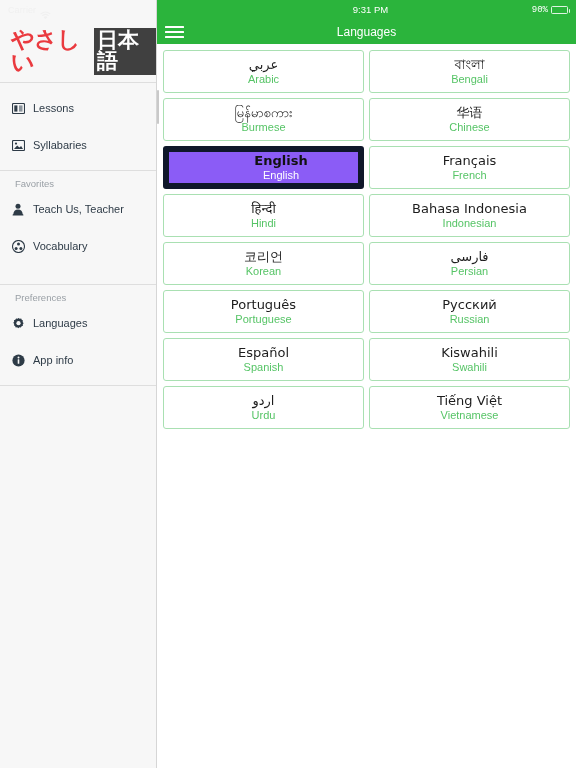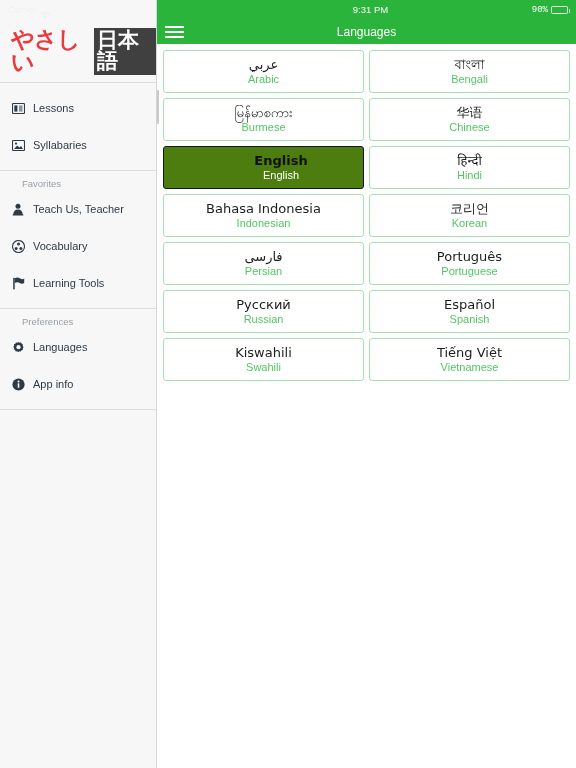--- a/index.html
+++ b/index.html
@@ -96,21 +96,21 @@
   .sb-icon svg { display:block; }
   .sb-label {
     font-size:11px;
     color:#2e3b47;
     line-height:1;
     white-space:nowrap;
   }
   .sb-section {
     font-size:9.5px;
     color:#9aa0a6;
-    padding-left:22px;
+    padding-left:15px;
     height:26px;
     display:flex;
     align-items:center;
     line-height:1;
   }
 
   
   .main {
     flex:1 1 auto;
     height:768px;
@@ -221,22 +221,22 @@
     border-radius:3px;
     background:#ffffff;
     display:flex;
     flex-direction:column;
     align-items:center;
     justify-content:center;
     gap:3px;
     cursor:pointer;
   }
   .cell.selected {
-    background:#4d7c0f;
-    border:1px solid #0f172a;
+    background:#8b5cf6;
+    border:6px solid #0f172a;
     padding-left:35px;
   }
   .cell-native {
     font-family:"DejaVu Sans", sans-serif;
     font-size:13px;
     color:#1d1d1d;
     line-height:1.05;
     text-align:center;
   }
   .cell-english {
@@ -329,29 +329,20 @@
           <svg width="13" height="13" viewBox="0 0 13 13">
             <circle cx="6.5" cy="6.5" r="6" fill="none" stroke="#2e3b47" stroke-width="1.1"></circle>
             <circle cx="6.5" cy="3.9" r="1.5" fill="#2e3b47"></circle>
             <circle cx="4.1" cy="8.4" r="1.5" fill="#2e3b47"></circle>
             <circle cx="8.9" cy="8.4" r="1.5" fill="#2e3b47"></circle>
           </svg>
         </span>
         <span class="sb-label">Vocabulary</span>
       </div>
       <div class="sb-item-spacer"></div>
-      <div class="sb-item">
-        <span class="sb-icon">
-          <svg width="13" height="13" viewBox="0 0 13 13">
-            <rect x="1.2" y="0.8" width="1.5" height="11.6" rx="0.4" fill="#2e3b47"></rect>
-            <path d="M2.7 1.3 Q5.5 -0.2 7.9 1.3 Q10.2 2.8 12.2 1.6 L12.2 6.1 Q10 7.4 7.7 6 Q5.4 4.6 2.7 6 Z" fill="#2e3b47"></path>
-          </svg>
-        </span>
-        <span class="sb-label">Learning Tools</span>
-      </div>
       <div class="sb-item-spacer"></div>
     </div>
 
     <div class="sb-divider"></div>
 
     <div class="sb-group">
       <div class="sb-section">Preferences</div>
       <div class="sb-item">
         <span class="sb-icon">
           <svg width="13" height="13" viewBox="0 0 13 13">
@@ -418,20 +409,24 @@
           </div>
           <div class="cell">
             <div class="cell-native">华语</div>
             <div class="cell-english">Chinese</div>
           </div>
           <div class="cell selected">
             <div class="cell-native">English</div>
             <div class="cell-english">English</div>
           </div>
           <div class="cell">
+            <div class="cell-native">Français</div>
+            <div class="cell-english">French</div>
+          </div>
+          <div class="cell">
             <div class="cell-native">हिन्दी</div>
             <div class="cell-english">Hindi</div>
           </div>
           <div class="cell">
             <div class="cell-native">Bahasa Indonesia</div>
             <div class="cell-english">Indonesian</div>
           </div>
           <div class="cell">
             <div class="cell-native">코리언</div>
             <div class="cell-english">Korean</div>
@@ -450,20 +445,24 @@
           </div>
           <div class="cell">
             <div class="cell-native">Español</div>
             <div class="cell-english">Spanish</div>
           </div>
           <div class="cell">
             <div class="cell-native">Kiswahili</div>
             <div class="cell-english">Swahili</div>
           </div>
           <div class="cell">
+            <div class="cell-native">اردو</div>
+            <div class="cell-english">Urdu</div>
+          </div>
+          <div class="cell">
             <div class="cell-native">Tiếng Việt</div>
             <div class="cell-english">Vietnamese</div>
           </div>
         </div>
     </div>
 
   </section>
 </div>
 
 </body></html>

